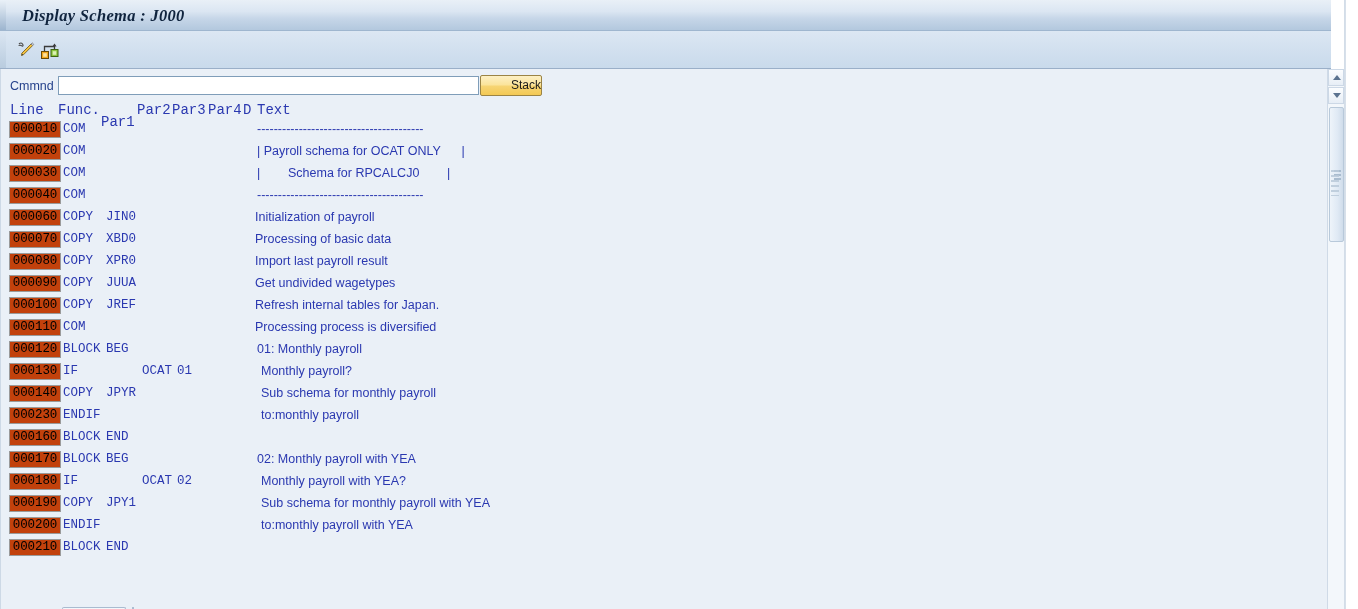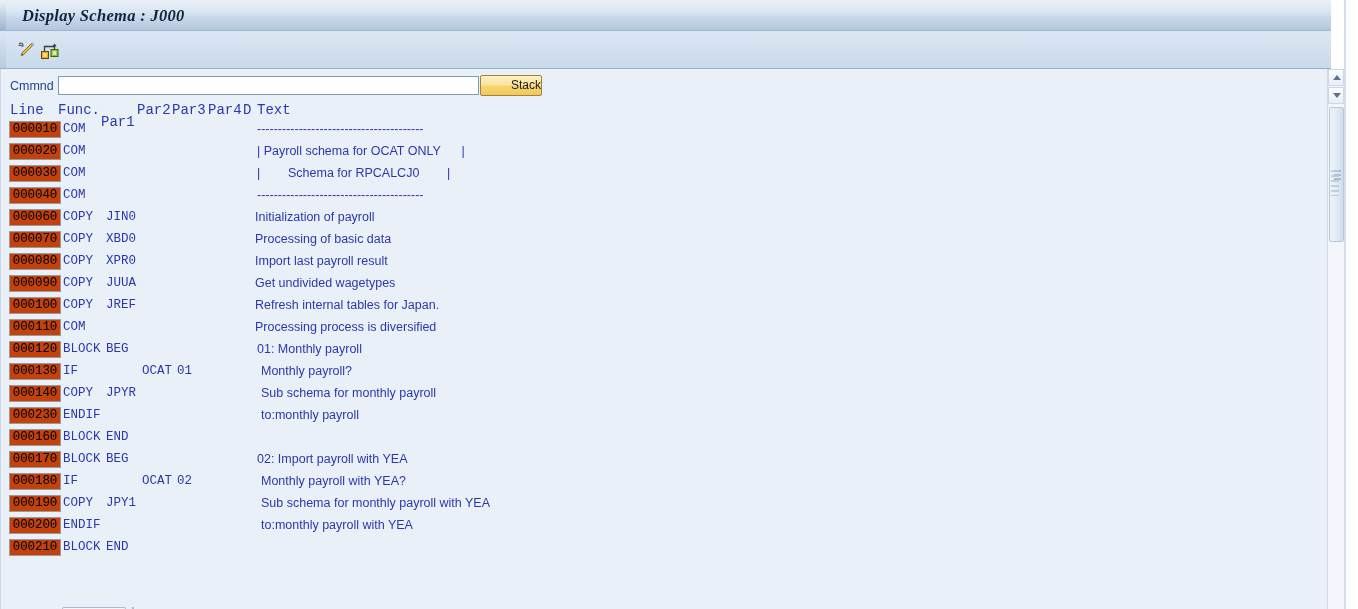--- a/index.html
+++ b/index.html
@@ -423,21 +423,21 @@
         </div>
         <div class="row">
           <div class="lineno">000160</div>
           <span class="fld f-func">BLOCK</span>
           <span class="fld f-par1">END</span>
         </div>
         <div class="row">
           <div class="lineno">000170</div>
           <span class="fld f-func">BLOCK</span>
           <span class="fld f-par1">BEG</span>
-          <span class="txt" style="left: 256px;">02: Import payroll with YEA</span>
+          <span class="txt" style="left: 256px;">02: Monthly payroll with YEA</span>
         </div>
         <div class="row">
           <div class="lineno">000180</div>
           <span class="fld f-func">IF</span>
           <span class="fld f-par2">OCAT</span>
           <span class="fld f-par3">02</span>
           <span class="txt" style="left: 260px; text-align: center;">Monthly payroll with YEA?</span>
         </div>
         <div class="row">
           <div class="lineno">000190</div>

